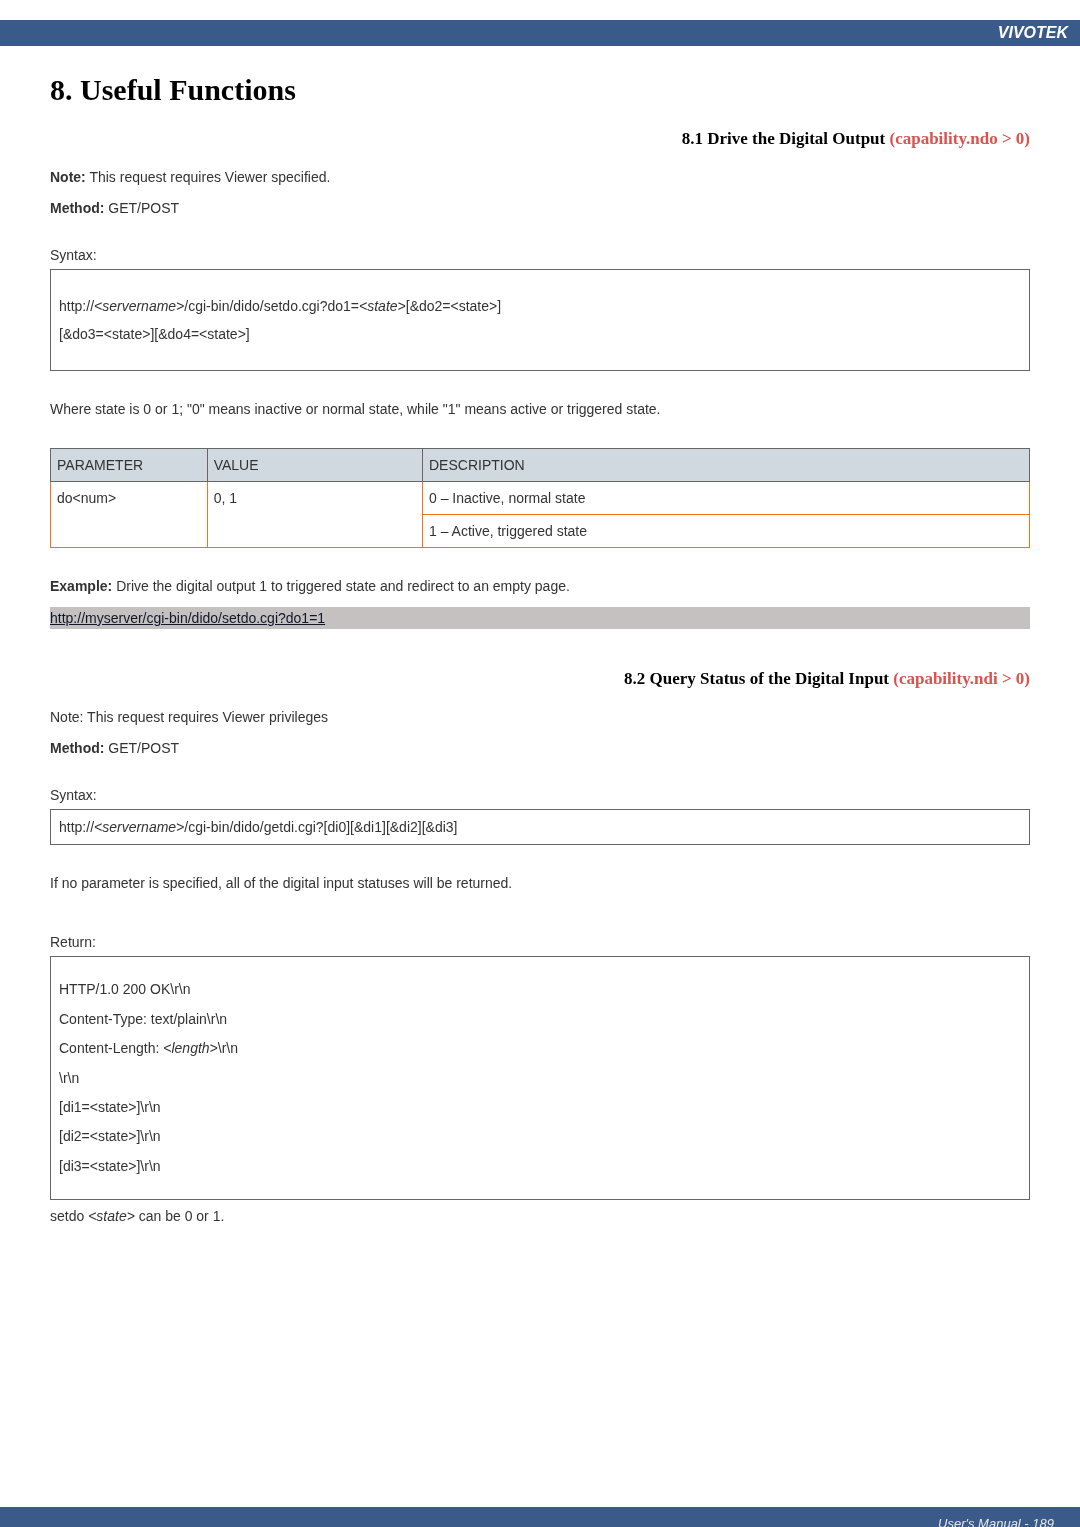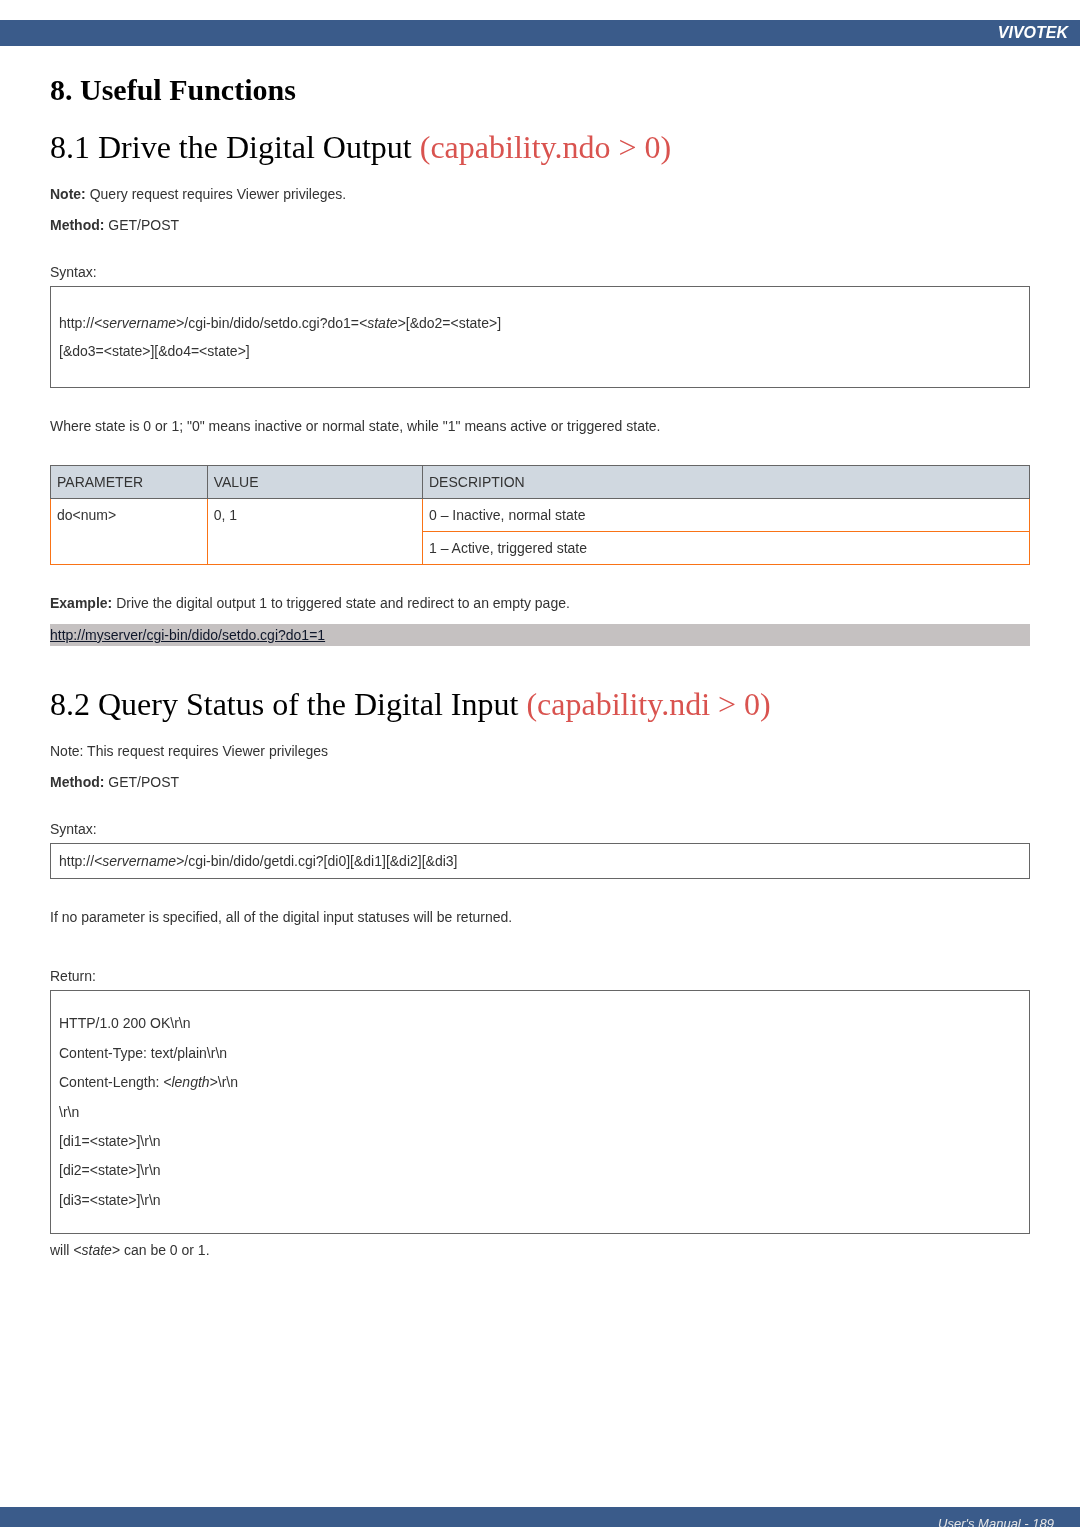--- a/index.html
+++ b/index.html
@@ -38,24 +38,25 @@
   }
   h1 {
     font-family: "Times New Roman", serif;
     font-size: 30px;
     font-weight: bold;
     color: #000;
     margin-bottom: 22px;
   }
   h2 {
     font-family: "Times New Roman", serif;
-    font-size: 32px;
-    font-weight: normal;
+    font-size: 17px;
+    font-weight: bold;
     color: #000;
     margin-bottom: 18px;
+    text-align: right;
   }
   .cap-red {
     color: #d9534f;
     font-family: "Times New Roman", serif;
   }
   p {
     margin-bottom: 10px;
     font-size: 14px;
     line-height: 1.5;
   }
@@ -147,21 +148,21 @@
 
 <div class="content">
 
   <h1>8. Useful Functions</h1>
 
   <h2>
     <span>8.1 Drive the Digital Output </span><span class="cap-red">(capability.ndo &gt; 0)</span>
   </h2>
 
   <p>
-    <b>Note:</b><span> Query request requires Viewer privileges.</span>
+    <b>Note:</b><span> This request requires Viewer specified.</span>
   </p>
   <p class="p-spaced">
     <b>Method:</b><span> GET/POST</span>
   </p>
 
   <div class="label-text">Syntax:</div>
   <div class="syntax-box">
     <div>
       <span>http://</span><span class="italic">&lt;servername&gt;</span><span>/cgi-bin/dido/setdo.cgi?do1=</span><span class="italic">&lt;state&gt;</span><span>[&amp;do2=&lt;state&gt;]</span>
     </div>
@@ -218,20 +219,20 @@
     <div>
       <span>Content-Length: </span><span class="italic">&lt;length&gt;</span><span>\r\n</span>
     </div>
     <div>\r\n</div>
     <div>[di1=&lt;state&gt;]\r\n</div>
     <div>[di2=&lt;state&gt;]\r\n</div>
     <div>[di3=&lt;state&gt;]\r\n</div>
   </div>
 
   <p>
-    <span>will </span><span class="italic">&lt;state&gt;</span><span> can be 0 or 1.</span>
+    <span>setdo </span><span class="italic">&lt;state&gt;</span><span> can be 0 or 1.</span>
   </p>
 
 </div>
 
 <div class="footer-bar">
   <span>User's Manual - 189</span>
 </div>
 
 </body></html>

